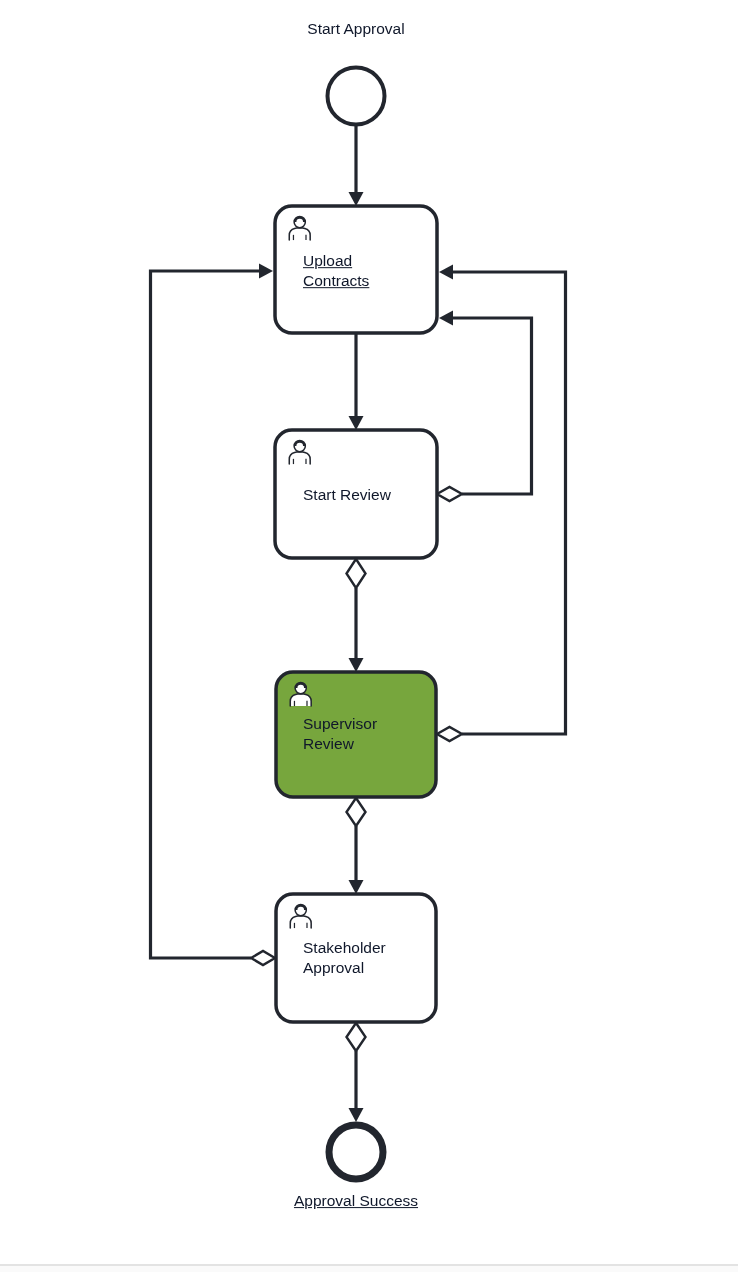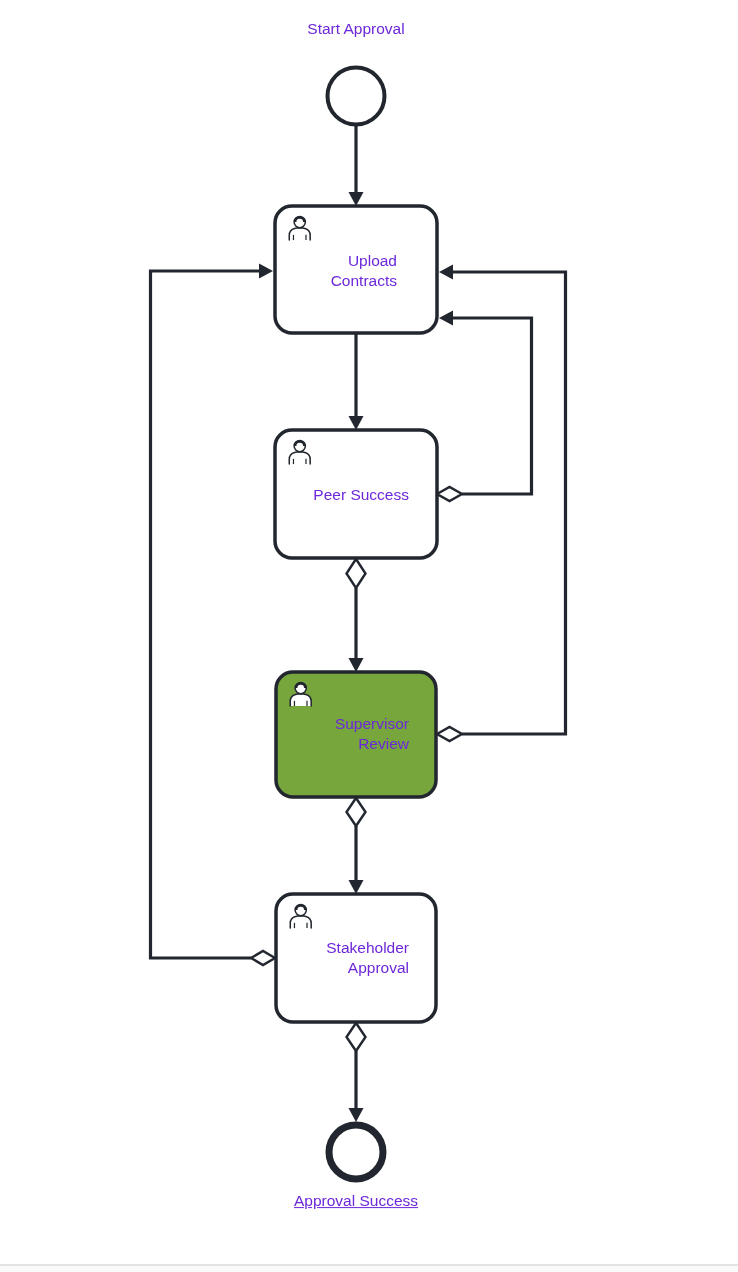--- a/index.html
+++ b/index.html
@@ -16,24 +16,24 @@
     overflow: hidden;
   }
   .diagram-svg {
     position: absolute;
     top: 0;
     left: 0;
   }
   .label {
     position: absolute;
     transform: translate(-50%, -50%);
-    color: #6d28d9;
+    color: #0f172a;
     font-size: 15.5px;
     line-height: 1.28;
-    text-align: right;
+    text-align: left;
     white-space: nowrap;
   }
   .task-label {
     width: 106px;
     white-space: normal;
   }
   .footer-strip {
     position: absolute;
     left: 0;
     top: 1264px;
@@ -138,23 +138,23 @@
       </g>
     </g>
 
     <g>
       <circle cx="356" cy="1152" r="27" fill="#ffffff" stroke="#22262e" stroke-width="7"></circle>
     </g>
   </svg>
 
   <div class="label" style="left:356px; top:29px;">Start Approval</div>
 
-  <div class="label task-label" style="left:344px; top:271px;">Upload Contracts</div>
+  <div class="label task-label" style="left:356px; top:271px;text-decoration:underline;">Upload Contracts</div>
 
-  <div class="label task-label" style="left:356px; top:495px;">Peer Success</div>
+  <div class="label task-label" style="left:356px; top:495px;">Start Review</div>
 
   <div class="label task-label" style="left:356px; top:958px;">Stakeholder Approval</div>
 
   <div class="label task-label" style="left:356px; top:734px;">Supervisor Review</div>
 
   <div class="label" style="left:356px; top:1201px;text-decoration:underline;">Approval Success</div>
 
   <div class="footer-strip"></div>
 </div>
 

